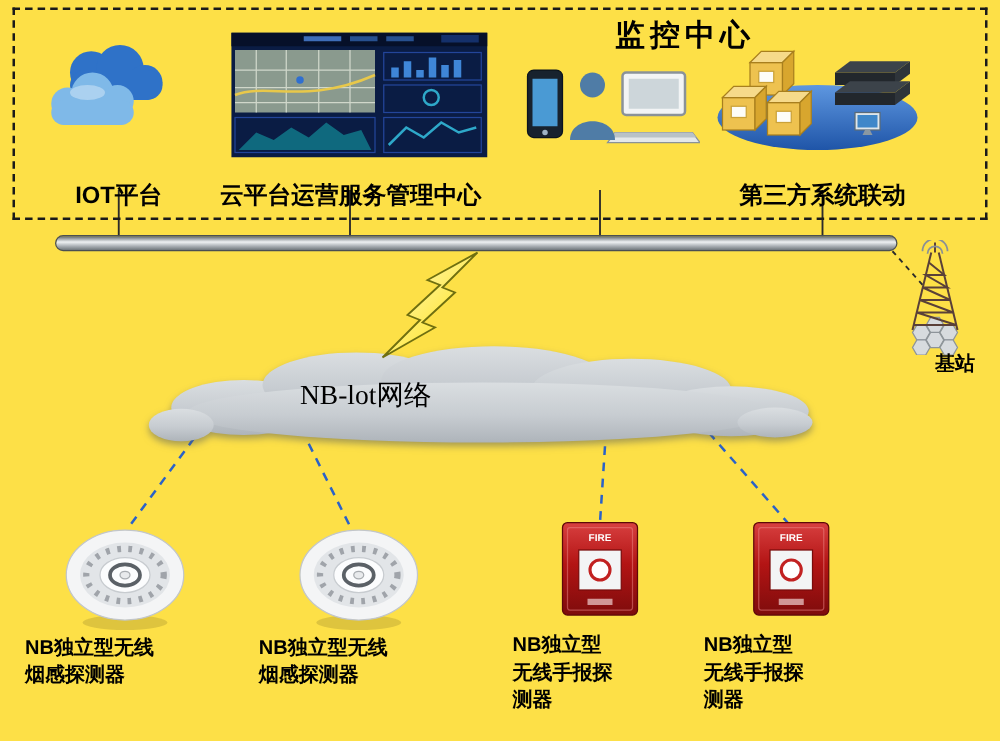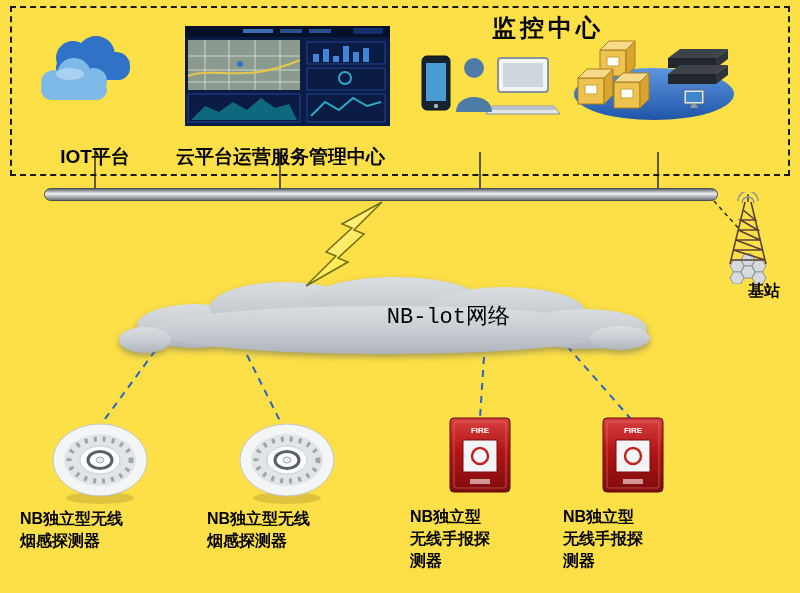--- a/index.html
+++ b/index.html
@@ -8,22 +8,22 @@
   .canvas { position:relative; width:800px; height:593px; background:#fde047; overflow:hidden; }
   .abs { position:absolute; }
   .bg-svg { position:absolute; left:0; top:0; width:800px; height:593px; }
   .mc-box { position:absolute; left:10px; top:6px; width:780px; height:170px; border:2px dashed #1a1a1a; }
   .mc-title { position:absolute; left:492px; top:12px; font-size:24px; font-weight:bold; letter-spacing:4px; white-space:nowrap; }
   .item-label { position:absolute; top:130px; height:22px; line-height:22px; font-size:19px; font-weight:bold; text-align:center; white-space:nowrap;margin-top:16px; }
   .bus { position:absolute; left:44px; top:188px; width:674px; height:13px; border-radius:7px;
          background:linear-gradient(180deg,#5f666b 0%,#eef1f3 42%,#aab0b5 72%,#70777c 100%);
          border:1px solid #4a4f53; }
   .cloud-shadow { filter:drop-shadow(0 3px 3px rgba(80,86,92,.5)); }
-  .cloud-label { position:absolute; left:240px; top:301px; width:270px; text-align:right;
-                 font-family:Liberation Mono, monospace; font-size:22px; }
+  .cloud-label { position:absolute; left:240px; top:301px; width:270px; text-align:left;
+                 font-family:Liberation Serif, serif; font-size:22px; }
   .bs-label { position:absolute; left:720px; top:281px; width:60px; text-align:right; font-size:16px; font-weight:bold; }
   .device-label { position:absolute; font-size:16px; font-weight:bold; line-height:22px; white-space:pre-line; }
   .wl { stroke:var(--link-blue,#2a62c9); stroke-width:2; stroke-dasharray:7 6; }
   .cl { stroke:#2b2b2b; stroke-width:1.5; }
 </style>
 </head>
 <body>
 
 <div class="canvas">
 
@@ -150,20 +150,21 @@
     </g>
     <g transform="translate(112,58)">
       <rect x="0" y="0" width="20" height="14" fill="#dfe6ea" stroke="#5a6b78"></rect>
       <rect x="2" y="2" width="16" height="10" fill="#3f87c9"></rect>
       <polygon points="6,18 14,18 12,14 8,14" fill="#8a98a2"></polygon>
     </g>
   </svg>
 
   <div class="item-label" style="left:35px; width:120px;">IOT平台</div>
   <div class="item-label" style="left:168px; width:225px;">云平台运营服务管理中心</div>
+  <div class="item-label" style="left:578px; width:160px;">第三方系统联动</div>
 
   <div class="bus"></div>
 
   <svg class="abs cloud-shadow" style="left:115px; top:274px;" width="540" height="85" viewBox="0 0 540 85">
     <defs>
       <linearGradient id="cg" x1="0" y1="0" x2="0" y2="1">
         <stop offset="0" stop-color="#dadee1"></stop>
         <stop offset="0.55" style="stop-color:var(--cloud-gray,#c7ccd1)"></stop>
         <stop offset="1" stop-color="#aeb4ba"></stop>
       </linearGradient>

